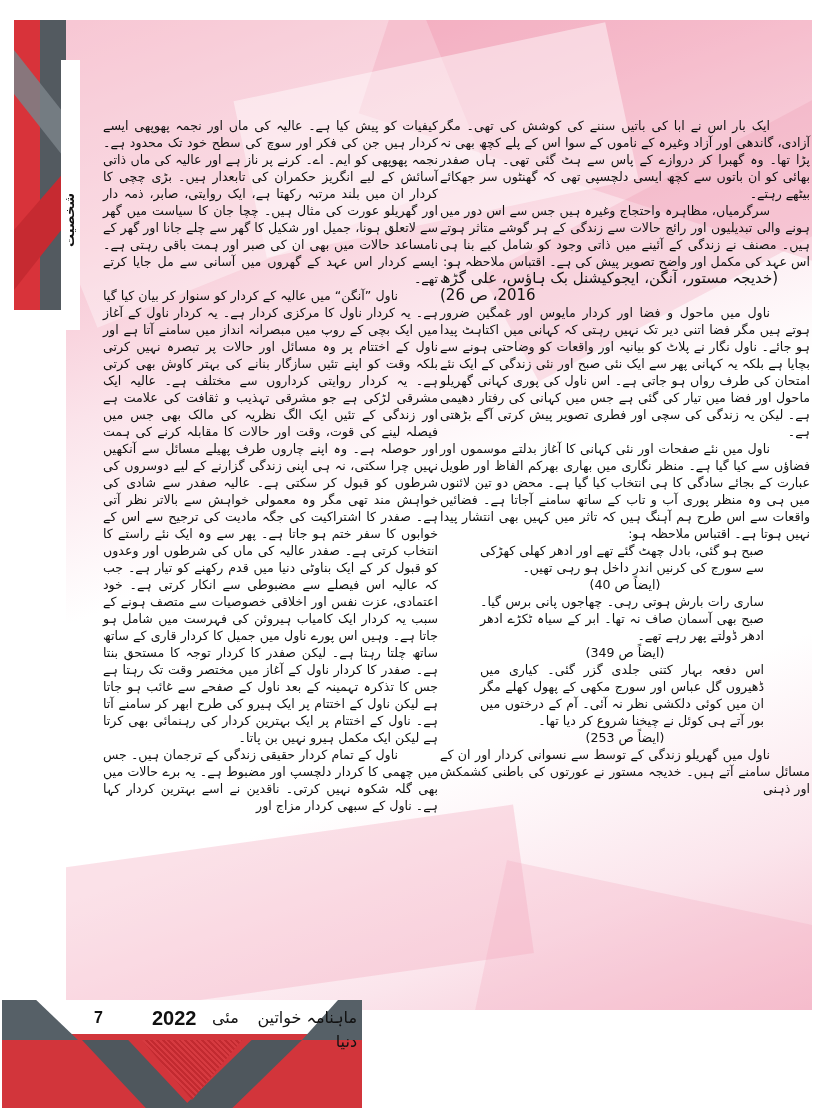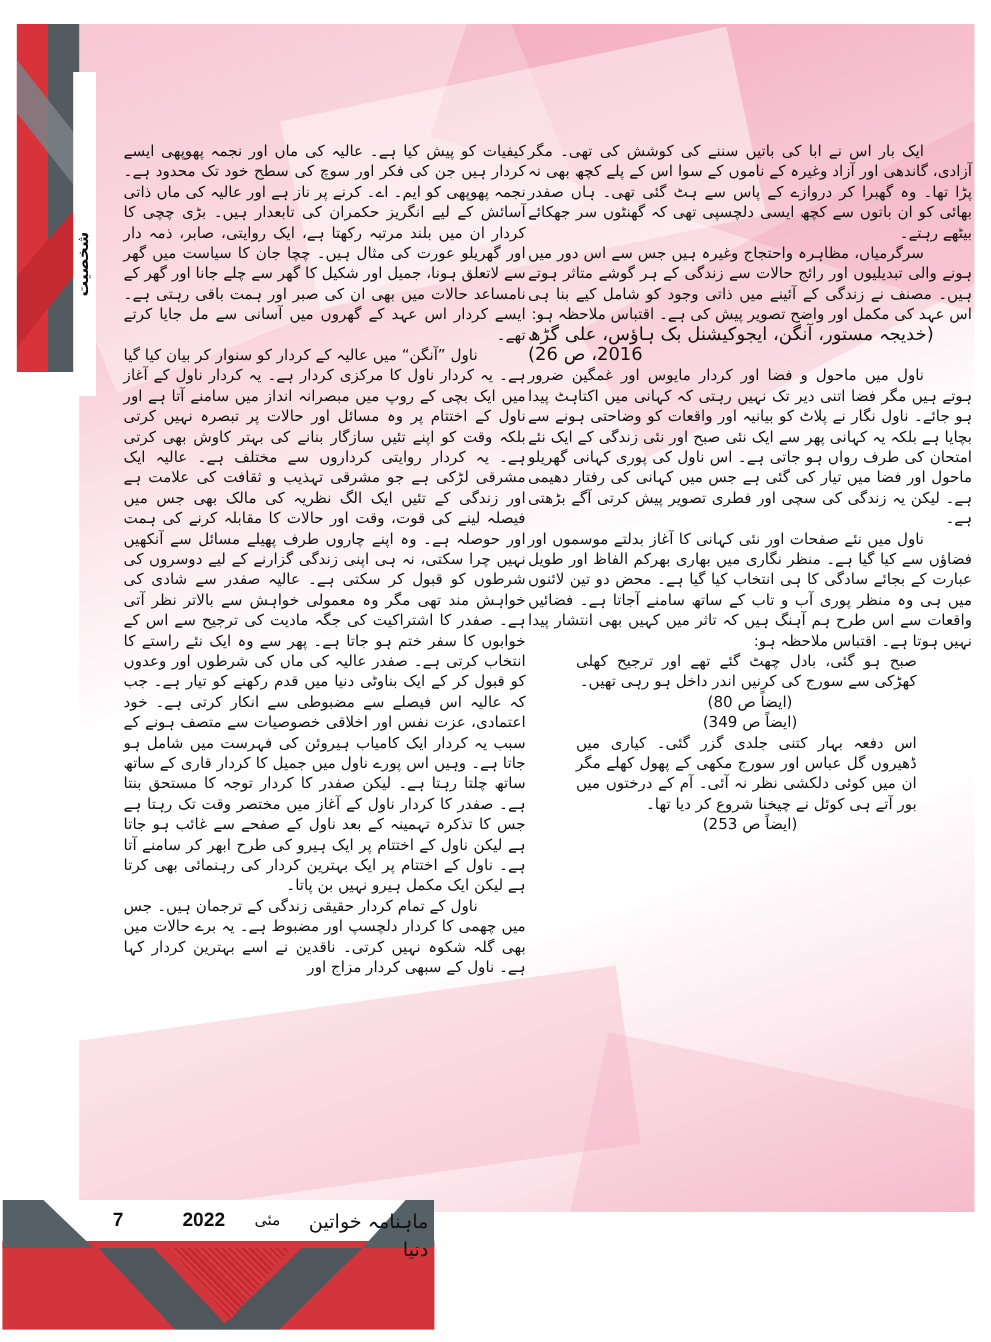--- a/index.html
+++ b/index.html
@@ -40,22 +40,22 @@
   .footer{position:absolute;left:2px;top:1000px;width:360px;height:108px;}
   .ft-red{position:absolute;left:0;top:34px;width:360px;height:74px;background:#d2353b;}
   .ft-white{position:absolute;left:0;top:0;width:360px;height:34px;background:#fff;}
   .ft-gray-l{position:absolute;left:0;top:0;width:76px;height:40px;background:#566067;clip-path:polygon(0 0,45% 0,100% 100%,0 100%);}
   .ft-gray-r{position:absolute;left:300px;top:0;width:60px;height:40px;background:#566067;clip-path:polygon(60% 0,100% 0,100% 100%,0 100%);}
   .ft-v-l{position:absolute;left:80px;top:40px;width:110px;height:68px;background:#4f575d;clip-path:polygon(0 0,42% 0,100% 100%,58% 100%);}
   .ft-v-r{position:absolute;left:180px;top:40px;width:120px;height:68px;background:#4f575d;clip-path:polygon(58% 0,100% 0,42% 100%,0 100%);}
   .ft-v-mid{position:absolute;left:140px;top:40px;width:100px;height:60px;background:repeating-linear-gradient(45deg,#c22a30 0 2px,#d63a40 2px 4px);clip-path:polygon(0 0,100% 0,50% 100%);}
   .ft-text{position:absolute;top:6px;height:24px;line-height:24px;font-size:14px;color:#111;}
   .ft-page{left:92px;font-family:"Liberation Sans",sans-serif;font-weight:bold;font-size:16px;}
-  .ft-year{left:150px;font-family:"Liberation Sans",sans-serif;font-weight:bold;font-size:16px;}
-  .ft-month{left:210px;direction:rtl;font-size:13px;}
+  .ft-year{left:150px;font-family:"Liberation Sans",sans-serif;font-weight:bold;font-size:20px;}
+  .ft-month{left:210px;direction:rtl;font-size:16px;}
   .ft-mag{left:245px;direction:rtl;font-size:16px;width:110px;text-align:right;}
 </style>
 </head>
 <body>
 
 <div class="page-bg">
   <div class="facet f1"></div>
   <div class="facet f2"></div>
   <div class="facet f3"></div>
   <div class="facet f4"></div>
@@ -71,25 +71,27 @@
   <div class="sb-white"></div>
   <div class="section-label">شخصیت</div>
 </div>
 
 <div class="col col-right">
   <p class="indent">ایک بار اس نے ابا کی باتیں سننے کی کوشش کی تھی۔ مگر آزادی، گاندھی اور آزاد وغیرہ کے ناموں کے سوا اس کے پلے کچھ بھی نہ پڑا تھا۔ وہ گھبرا کر دروازے کے پاس سے ہٹ گئی تھی۔ ہاں صفدر بھائی کو ان باتوں سے کچھ ایسی دلچسپی تھی کہ گھنٹوں سر جھکائے بیٹھے رہتے۔</p>
   <p class="indent">سرگرمیاں، مظاہرہ واحتجاج وغیرہ ہیں جس سے اس دور میں ہونے والی تبدیلیوں اور رائج حالات سے زندگی کے ہر گوشے متاثر ہوتے ہیں۔ مصنف نے زندگی کے آئینے میں ذاتی وجود کو شامل کیے بنا ہی اس عہد کی مکمل اور واضح تصویر پیش کی ہے۔ اقتباس ملاحظہ ہو:</p>
   <p class="cite">(خدیجہ مستور، آنگن، ایجوکیشنل بک ہاؤس، علی گڑھ 2016، ص 26)</p>
   <p class="indent">ناول میں ماحول و فضا اور کردار مایوس اور غمگین ضرور ہوتے ہیں مگر فضا اتنی دیر تک نہیں رہتی کہ کہانی میں اکتاہٹ پیدا ہو جائے۔ ناول نگار نے پلاٹ کو بیانیہ اور واقعات کو وضاحتی ہونے سے بچایا ہے بلکہ یہ کہانی پھر سے ایک نئی صبح اور نئی زندگی کے ایک نئے امتحان کی طرف رواں ہو جاتی ہے۔ اس ناول کی پوری کہانی گھریلو ماحول اور فضا میں تیار کی گئی ہے جس میں کہانی کی رفتار دھیمی ہے۔ لیکن یہ زندگی کی سچی اور فطری تصویر پیش کرتی آگے بڑھتی ہے۔</p>
   <p class="indent">ناول میں نئے صفحات اور نئی کہانی کا آغاز بدلتے موسموں اور فضاؤں سے کیا گیا ہے۔ منظر نگاری میں بھاری بھرکم الفاظ اور طویل عبارت کے بجائے سادگی کا ہی انتخاب کیا گیا ہے۔ محض دو تین لائنوں میں ہی وہ منظر پوری آب و تاب کے ساتھ سامنے آجاتا ہے۔ فضائیں واقعات سے اس طرح ہم آہنگ ہیں کہ تاثر میں کہیں بھی انتشار پیدا نہیں ہوتا ہے۔ اقتباس ملاحظہ ہو:</p>
-  <p class="quote">صبح ہو گئی، بادل چھٹ گئے تھے اور ترجیح کھلی کھڑکی سے سورج کی کرنیں اندر داخل ہو رہی تھیں۔</p>
-  <p class="quote-end">(ایضاً ص 80)</p>
+  <p class="quote">صبح ہو گئی، بادل چھٹ گئے تھے اور ادھر کھلی کھڑکی سے سورج کی کرنیں اندر داخل ہو رہی تھیں۔</p>
+  <p class="quote-end">(ایضاً ص 40)</p>
+  <p class="quote">ساری رات بارش ہوتی رہی۔ چھاجوں پانی برس گیا۔ صبح بھی آسمان صاف نہ تھا۔ ابر کے سیاہ ٹکڑے ادھر ادھر ڈولتے پھر رہے تھے۔</p>
   <p class="quote-end">(ایضاً ص 349)</p>
   <p class="quote">اس دفعہ بہار کتنی جلدی گزر گئی۔ کیاری میں ڈھیروں گل عباس اور سورج مکھی کے پھول کھلے مگر ان میں کوئی دلکشی نظر نہ آئی۔ آم کے درختوں میں بور آتے ہی کوئل نے چیخنا شروع کر دیا تھا۔</p>
   <p class="quote-end">(ایضاً ص 253)</p>
+  <p class="indent">ناول میں گھریلو زندگی کے توسط سے نسوانی کردار اور ان کے مسائل سامنے آتے ہیں۔ خدیجہ مستور نے عورتوں کی باطنی کشمکش اور ذہنی</p>
 </div>
 
 <div class="col col-left">
   <p>کیفیات کو پیش کیا ہے۔ عالیہ کی ماں اور نجمہ پھوپھی ایسے کردار ہیں جن کی فکر اور سوچ کی سطح خود تک محدود ہے۔ نجمہ پھوپھی کو ایم۔ اے۔ کرنے پر ناز ہے اور عالیہ کی ماں ذاتی آسائش کے لیے انگریز حکمران کی تابعدار ہیں۔ بڑی چچی کا کردار ان میں بلند مرتبہ رکھتا ہے، ایک روایتی، صابر، ذمہ دار اور گھریلو عورت کی مثال ہیں۔ چچا جان کا سیاست میں گھر سے لاتعلق ہونا، جمیل اور شکیل کا گھر سے چلے جانا اور گھر کے نامساعد حالات میں بھی ان کی صبر اور ہمت باقی رہتی ہے۔ ایسے کردار اس عہد کے گھروں میں آسانی سے مل جایا کرتے تھے۔</p>
   <p class="indent">ناول ”آنگن“ میں عالیہ کے کردار کو سنوار کر بیان کیا گیا ہے۔ یہ کردار ناول کا مرکزی کردار ہے۔ یہ کردار ناول کے آغاز میں ایک بچی کے روپ میں مبصرانہ انداز میں سامنے آتا ہے اور ناول کے اختتام پر وہ مسائل اور حالات پر تبصرہ نہیں کرتی بلکہ وقت کو اپنے تئیں سازگار بنانے کی بہتر کاوش بھی کرتی ہے۔ یہ کردار روایتی کرداروں سے مختلف ہے۔ عالیہ ایک مشرقی لڑکی ہے جو مشرقی تہذیب و ثقافت کی علامت ہے اور زندگی کے تئیں ایک الگ نظریہ کی مالک بھی جس میں فیصلہ لینے کی قوت، وقت اور حالات کا مقابلہ کرنے کی ہمت اور حوصلہ ہے۔ وہ اپنے چاروں طرف پھیلے مسائل سے آنکھیں نہیں چرا سکتی، نہ ہی اپنی زندگی گزارنے کے لیے دوسروں کی شرطوں کو قبول کر سکتی ہے۔ عالیہ صفدر سے شادی کی خواہش مند تھی مگر وہ معمولی خواہش سے بالاتر نظر آتی ہے۔ صفدر کا اشتراکیت کی جگہ مادیت کی ترجیح سے اس کے خوابوں کا سفر ختم ہو جاتا ہے۔ پھر سے وہ ایک نئے راستے کا انتخاب کرتی ہے۔ صفدر عالیہ کی ماں کی شرطوں اور وعدوں کو قبول کر کے ایک بناوٹی دنیا میں قدم رکھنے کو تیار ہے۔ جب کہ عالیہ اس فیصلے سے مضبوطی سے انکار کرتی ہے۔ خود اعتمادی، عزت نفس اور اخلاقی خصوصیات سے متصف ہونے کے سبب یہ کردار ایک کامیاب ہیروئن کی فہرست میں شامل ہو جاتا ہے۔ وہیں اس پورے ناول میں جمیل کا کردار قاری کے ساتھ ساتھ چلتا رہتا ہے۔ لیکن صفدر کا کردار توجہ کا مستحق بنتا ہے۔ صفدر کا کردار ناول کے آغاز میں مختصر وقت تک رہتا ہے جس کا تذکرہ تہمینہ کے بعد ناول کے صفحے سے غائب ہو جاتا ہے لیکن ناول کے اختتام پر ایک ہیرو کی طرح ابھر کر سامنے آتا ہے۔ ناول کے اختتام پر ایک بہترین کردار کی رہنمائی بھی کرتا ہے لیکن ایک مکمل ہیرو نہیں بن پاتا۔</p>
   <p class="indent">ناول کے تمام کردار حقیقی زندگی کے ترجمان ہیں۔ جس میں چھمی کا کردار دلچسپ اور مضبوط ہے۔ یہ برے حالات میں بھی گلہ شکوہ نہیں کرتی۔ ناقدین نے اسے بہترین کردار کہا ہے۔ ناول کے سبھی کردار مزاج اور</p>
 </div>
 
 <div class="footer">
   <div class="ft-red"></div>

